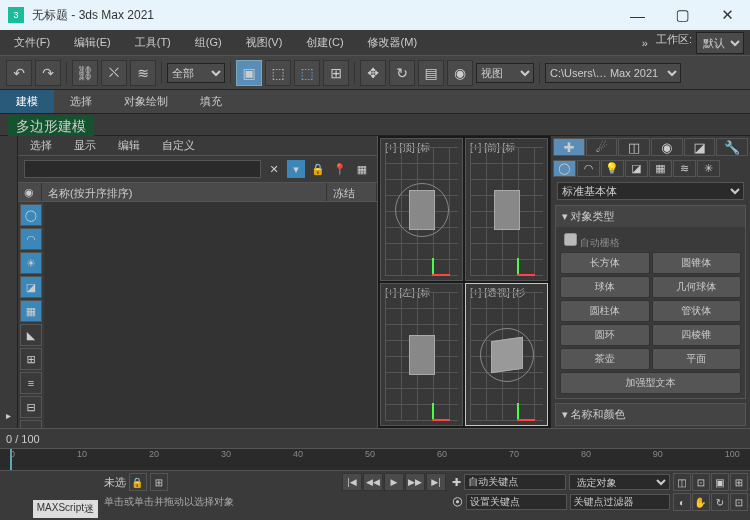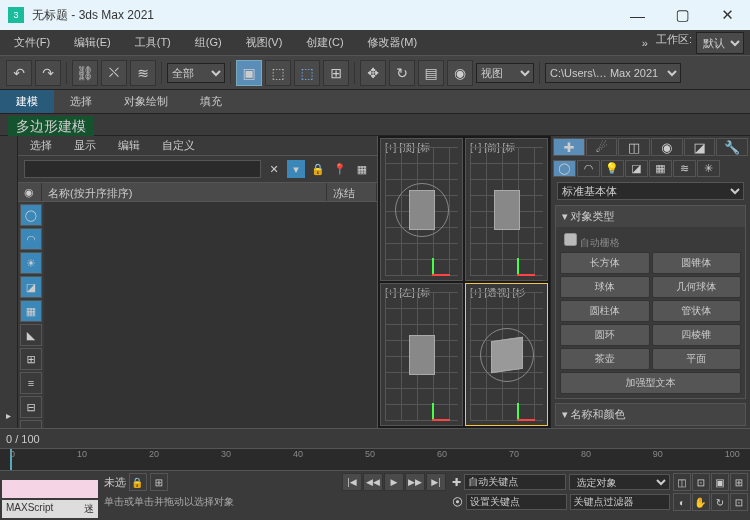--- a/index.html
+++ b/index.html
@@ -70,21 +70,21 @@
 .chkrow { padding: 2px 4px; color: #888; font-size: 10px; }
 .btngrid { display: grid; grid-template-columns: 1fr 1fr; gap: 2px; }
 .gbtn { background: #555; border: 1px solid #333; padding: 3px 2px; text-align: center; cursor: pointer; font-size: 10px; border-radius: 2px; }
 .gbtn.wide { grid-column: 1 / -1; }
 .timeline { height: 20px; background: #3a3a3a; display: flex; align-items: center; padding: 0 6px; gap: 6px; border-top: 1px solid #555; }
 .timescale { height: 22px; background: #2a2a2a; position: relative; border-top: 1px solid #555; }
 .timescale .ticks { position: absolute; inset: 0; display: flex; justify-content: space-between; padding: 0 10px; }
 .timescale .tick { font-size: 9px; color: #888; }
 .timescale .marker { position: absolute; left: 10px; top: 0; width: 2px; height: 100%; background: #5ab; }
 .statusbar { height: 50px; background: #3a3a3a; border-top: 1px solid #555; display: flex; align-items: stretch; }
-.maxscript { width: 100px; display: flex; flex-direction: column; justify-content: flex-end; padding: 2px; }
+.maxscript { width: 100px; display: flex; flex-direction: column; justify-content: flex-end; padding: 2px; align-items: flex-end; }
 .maxscript .pink { background: #f5d5e5; color: #333; height: 18px; margin-bottom: 2px; }
 .maxscript .mxs { background: #ddd; color: #333; padding: 2px 4px; font-size: 10px; display: flex; justify-content: space-between; }
 .statmid { flex: 1; display: flex; flex-direction: column; }
 .statrow { display: flex; align-items: center; padding: 2px 4px; gap: 3px; }
 .statrow .st { width: 18px; height: 18px; border: 1px solid #555; display: flex; align-items: center; justify-content: center; cursor: pointer; font-size: 10px; }
 .playback { display: flex; gap: 1px; }
 .playback .pb { width: 20px; height: 18px; background: #4a4a4a; border: 1px solid #333; display: flex; align-items: center; justify-content: center; cursor: pointer; font-size: 9px; }
 .statright { width: 300px; display: flex; flex-direction: column; padding: 2px; gap: 2px; }
 .statright .row { display: flex; gap: 3px; align-items: center; }
 .statright select, .statright .field { background: #2a2a2a; color: #ccc; border: 1px solid #555; height: 16px; font-size: 10px; padding: 0 3px; }

